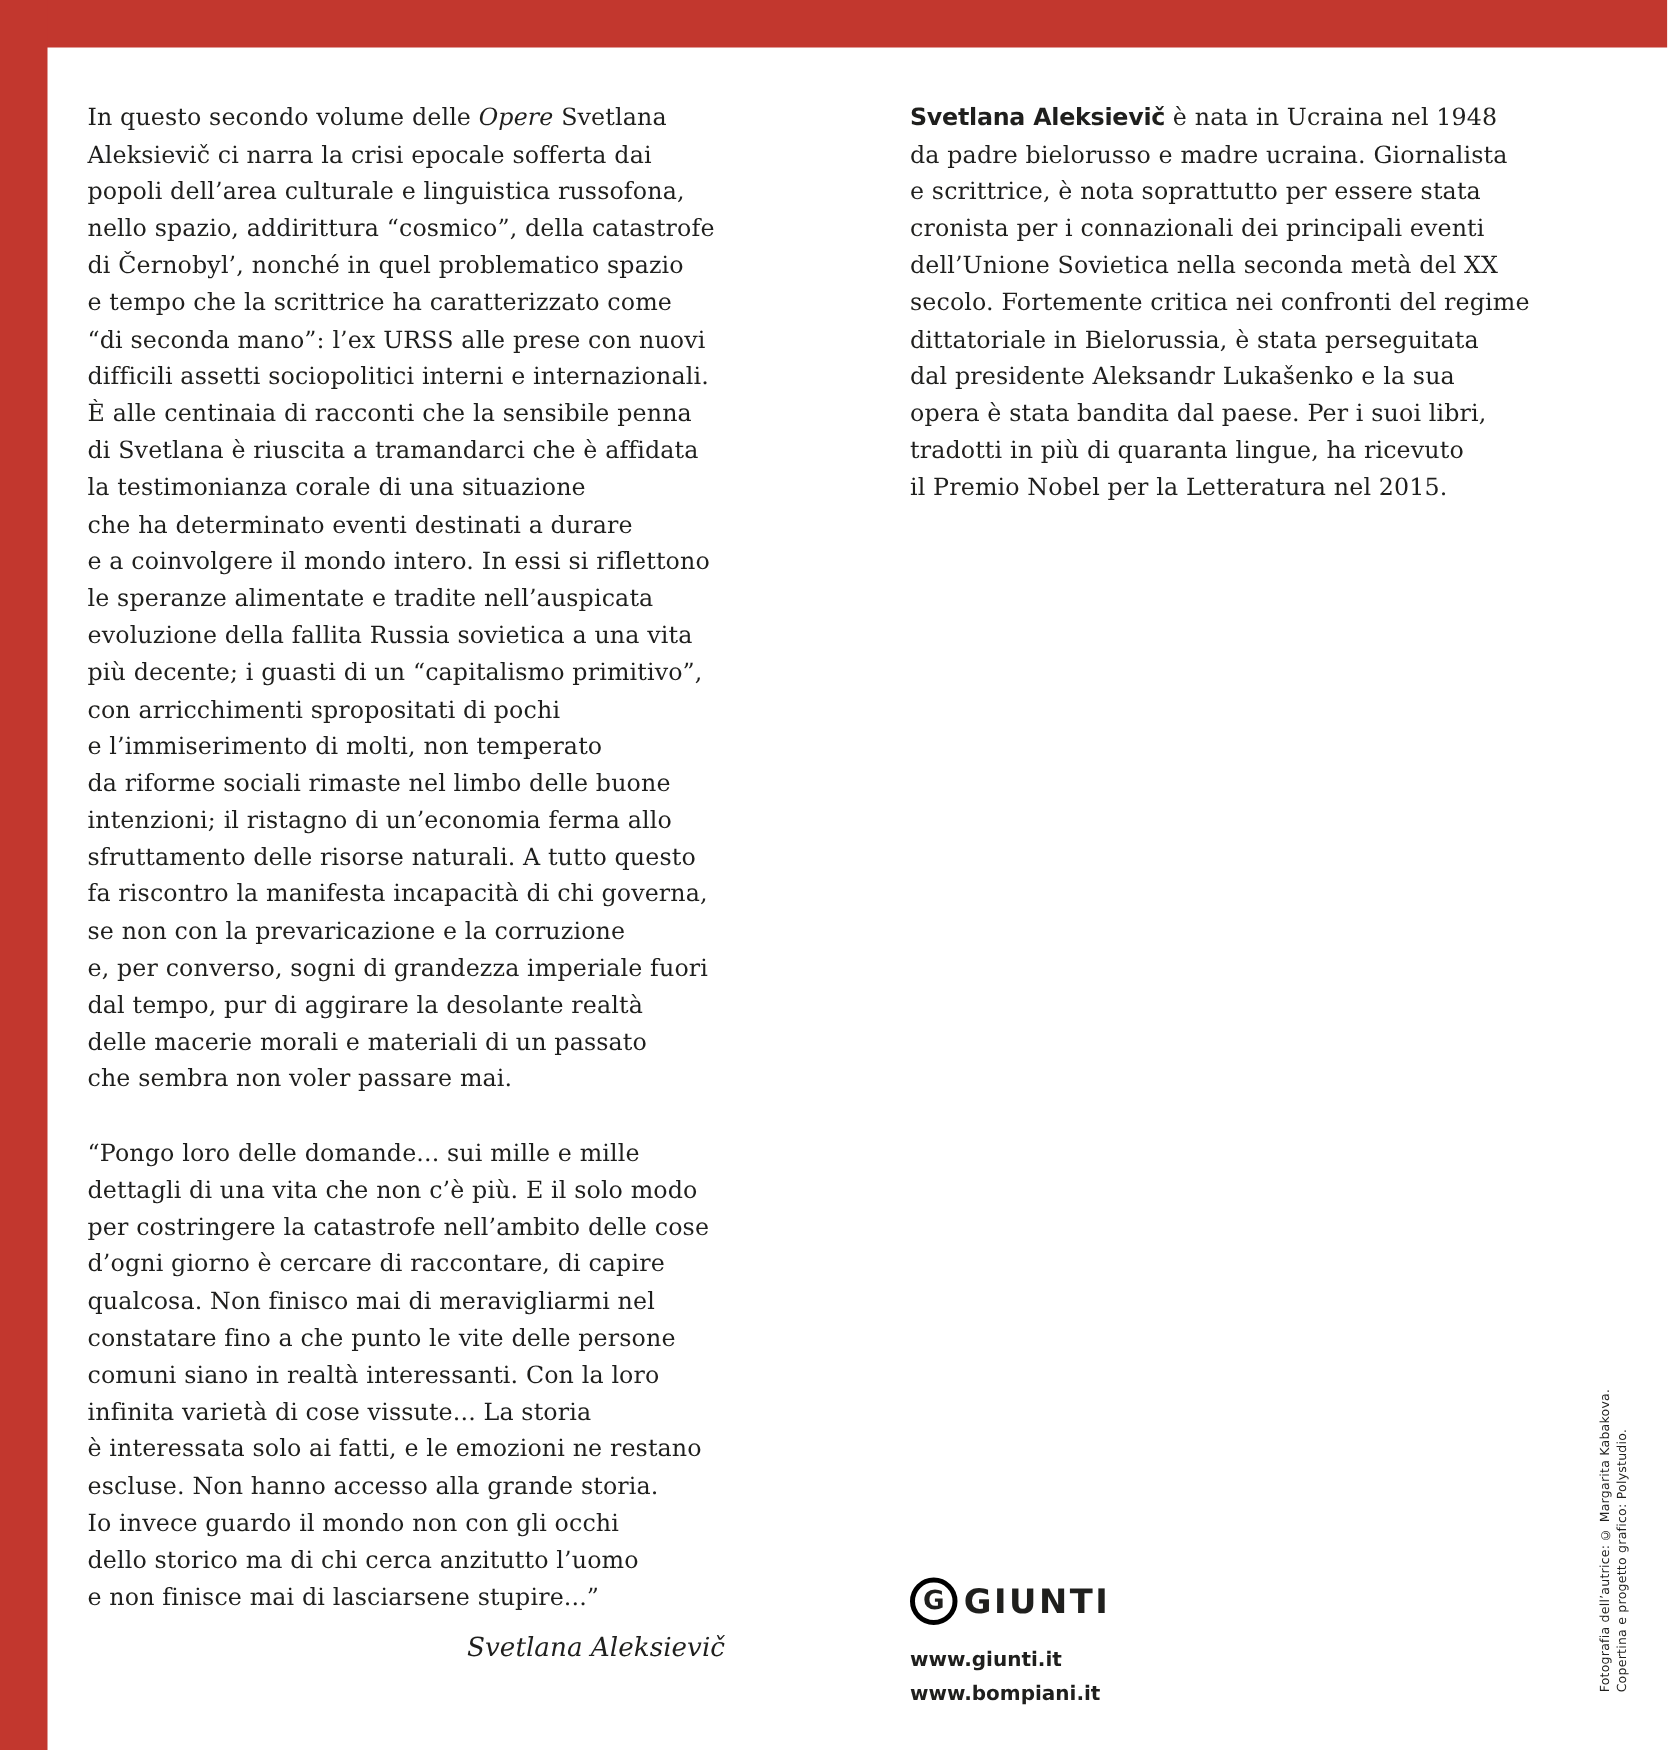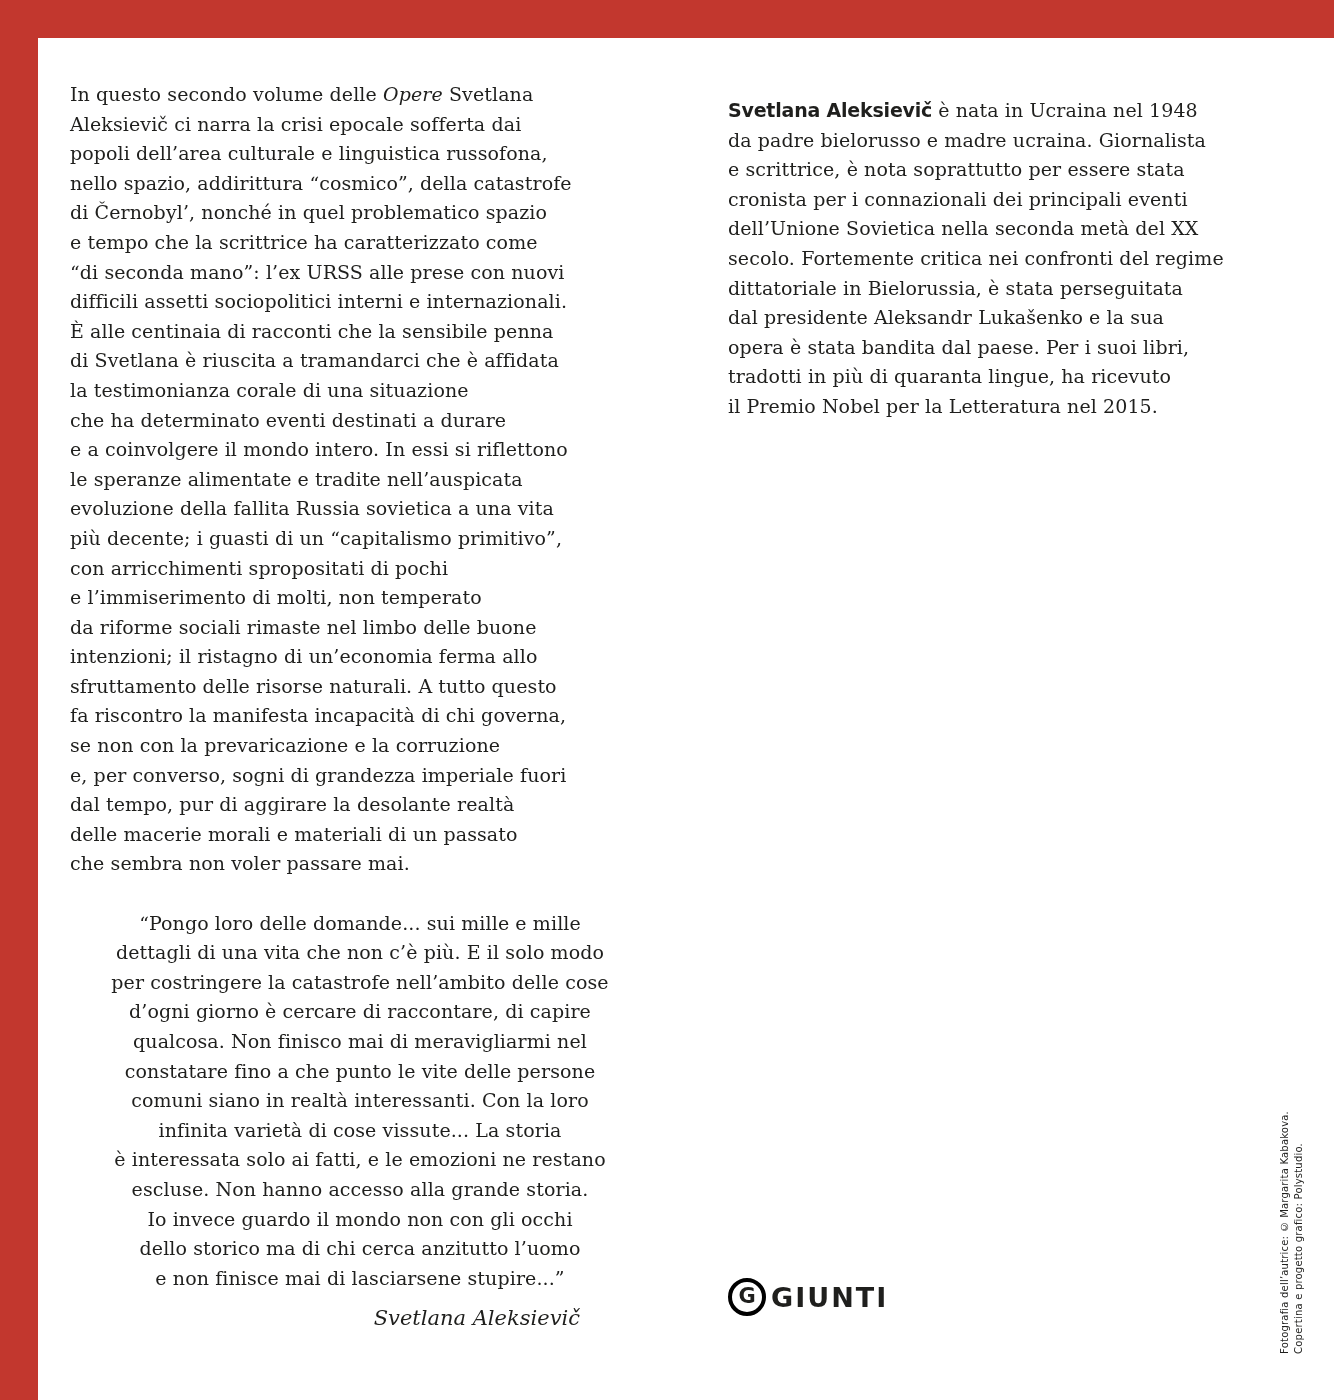--- a/index.html
+++ b/index.html
@@ -19,30 +19,30 @@
   }
   .red-bar-left {
     position: absolute; top: 0; left: 0;
     width: 38px; height: 100%;
     background: var(--accent-red, #c2372e);
   }
   .col-left {
     position: absolute; left: 70px; top: 80px; width: 580px;
   }
   .col-right {
-    position: absolute; left: 728px; top: 96px; width: 570px; height: 1290px;
+    position: absolute; left: 728px; top: 80px; width: 570px; height: 1290px;
   }
   .body-text {
     margin: 0;
     font-size: 19px;
     line-height: 29.6px;
     white-space: pre-line;
     letter-spacing: 0.1px;
   }
-  .quote { margin-top: 29.6px; text-align: center; }
+  .quote { margin-top: 29.6px; }
   .signature {
     margin: 10px 70px 0 0;
     text-align: right;
     font-style: italic;
     font-size: 21px;
     line-height: 30px;
   }
   .author-name {
     font-family: "DejaVu Sans", "Liberation Sans", sans-serif;
     font-weight: bold;
@@ -159,20 +159,24 @@
 tradotti in più di quaranta lingue, ha ricevuto
 il Premio Nobel per la Letteratura nel 2015.</span></p>
 
     <div class="publisher">
       <div class="logo-row">
         <span class="logo-circle">
             <span class="logo-g">G</span>
           </span>
         <span class="logo-text">GIUNTI</span>
       </div>
+      <div class="urls">
+        <div class="url">www.giunti.it</div>
+        <div class="url">www.bompiani.it</div>
+      </div>
     </div>
   </div>
 
   <div class="credits">
     <div>Fotografia dell’autrice: © Margarita Kabakova.</div>
     <div>Copertina e progetto grafico: Polystudio.</div>
   </div>
 </div>
 
 </body></html>

